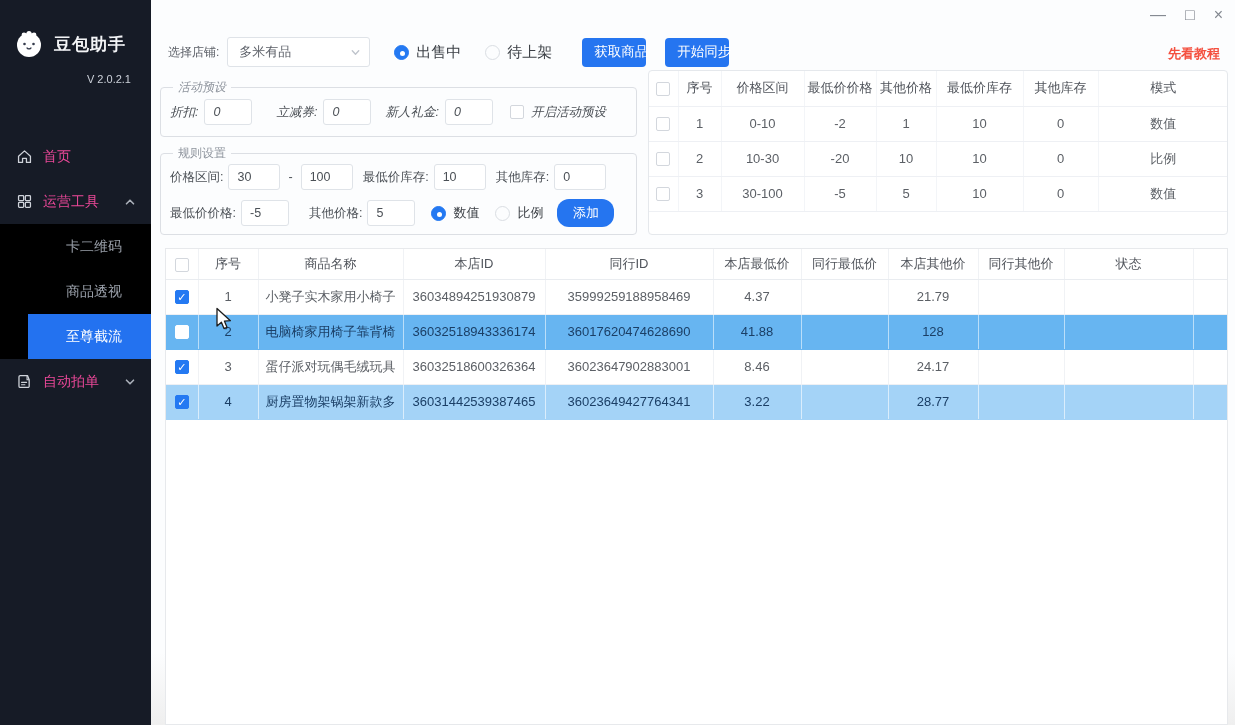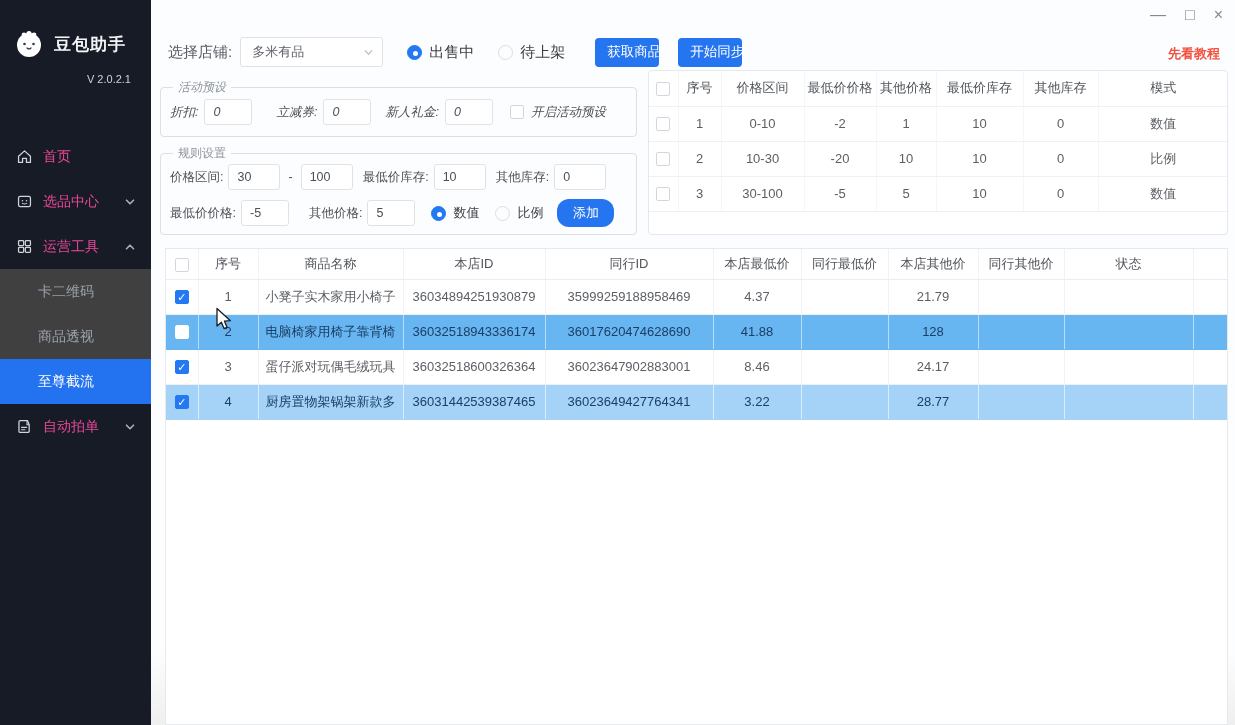--- a/index.html
+++ b/index.html
@@ -13,33 +13,33 @@
   
   .sidebar { position:absolute; left:0; top:0; width:151px; height:725px; background:#161b26; z-index:2; }
   .logo-row { display:flex; align-items:center; padding:28px 0 0 13px; }
   .logo-text { font-size:17px; font-weight:bold; color:#f3f4f6; margin-left:9px; letter-spacing:1px; }
   .version { text-align:right; padding-right:20px; font-size:11px; color:#ccd1d9; margin-top:13px; }
   .menu { position:absolute; top:134px; left:0; width:100%; }
   .menu-item { height:45px; display:flex; align-items:center; padding:0 15px 0 16px; font-size:14px; color:#ec4899; cursor:pointer; }
   .mi-icon { width:17px; height:17px; margin-right:10px; color:#cfd3da; display:flex; align-items:center; }
   .mi-label { flex:0 0 auto; }
   .mi-chevron { margin-left:auto; color:#aab0b9; display:flex; }
-  .submenu { background:#404040; }
+  .submenu { background:#000000;padding-left:28px; }
   .submenu-item { height:45px; display:flex; align-items:center; padding-left:38px; font-size:14px; color:#9ba1ab; cursor:pointer; }
   .submenu-item[data-active="true"] { background:#2372f0; color:#ffffff; }
 
   
   .content { position:absolute; left:151px; top:0; width:1084px; height:725px; background:linear-gradient(180deg,#fcfdfe 90%,#efefef 100%); }
 
   .win-controls { position:absolute; top:5px; right:12px; display:flex; gap:19px; color:#82878f; font-size:16px; z-index:3; }
   .win-controls span { cursor:pointer; line-height:20px; }
   .tutorial { position:absolute; top:45px; right:15px; color:#f4503f; font-size:13px; font-weight:bold; cursor:pointer; z-index:3; }
 
   .toolbar { position:absolute; left:17px; top:37px; height:30px; display:flex; align-items:center; }
-  .field-label { font-size:15px; color:#5a5e66; white-space:nowrap; }
+  .field-label { font-size:12px; color:#5a5e66; white-space:nowrap; }
   .select { width:143px; height:30px; background:#fff; border:1px solid #dfe3e8; border-radius:3px; display:flex; align-items:center; padding:0 8px 0 11px; margin-left:8px; font-size:13px; color:#5a5e66; cursor:pointer; }
   .select .chev { margin-left:auto; color:#bfc4cc; display:flex; }
   .radio-group { display:flex; align-items:center; margin-left:24px; font-size:15px; color:#3c4046; cursor:pointer; }
   .radio { width:15px; height:15px; border-radius:50%; border:1px solid #dadee3; background:#fcfdfe; margin-right:7px; position:relative; flex:0 0 auto; }
   .radio[data-checked="true"] { background:#2479f2; border-color:#2479f2; }
   .radio[data-checked="true"]::after { content:""; position:absolute; left:5px; top:5px; width:5px; height:5px; border-radius:50%; background:#fff; }
   .btn { height:29px; padding:0 12px; background:#2575f0; color:#fff; border:none; border-radius:4px; font-size:13.5px; cursor:pointer; white-space:nowrap; }
   .btn.fetch { margin-left:30px; width:64px; }
   .btn.sync { margin-left:19px; width:64px; }
 
@@ -96,36 +96,20 @@
   <nav class="menu">
     <div class="menu-item">
       <span class="mi-icon">
         <svg width="17" height="17" viewBox="0 0 20 20">
             <path d="M3 9.6 L10 3.4 L17 9.6 V17 H12.3 V12.2 H7.7 V17 H3 Z" fill="none" stroke="currentColor" stroke-width="1.5" stroke-linejoin="round"></path>
           </svg>
       </span>
       <span class="mi-label">首页</span>
     </div>
 
-    <div class="menu-item">
-      <span class="mi-icon">
-        <svg width="17" height="17" viewBox="0 0 20 20">
-            <rect x="3" y="4" width="14" height="12" rx="2" fill="none" stroke="currentColor" stroke-width="1.5"></rect>
-            <circle cx="7.6" cy="9" r="0.9" fill="currentColor"></circle>
-            <circle cx="12.4" cy="9" r="0.9" fill="currentColor"></circle>
-            <path d="M7.5 12.2 Q10 13.8 12.5 12.2" stroke="currentColor" stroke-width="1.2" fill="none" stroke-linecap="round"></path>
-          </svg>
-      </span>
-      <span class="mi-label">选品中心</span>
-      <span class="mi-chevron">
-        <svg width="12" height="12" viewBox="0 0 12 12">
-            <path d="M2.5 4.2 L6 7.8 L9.5 4.2" fill="none" stroke="currentColor" stroke-width="1.6" stroke-linecap="round" stroke-linejoin="round"></path>
-          </svg>
-      </span>
-    </div>
 
     <div class="menu-item">
       <span class="mi-icon">
         <svg width="17" height="17" viewBox="0 0 20 20">
             <rect x="3" y="3" width="6" height="6" rx="1" fill="none" stroke="currentColor" stroke-width="1.5"></rect>
             <rect x="11" y="3" width="6" height="6" rx="1" fill="none" stroke="currentColor" stroke-width="1.5"></rect>
             <rect x="3" y="11" width="6" height="6" rx="1" fill="none" stroke="currentColor" stroke-width="1.5"></rect>
             <rect x="11" y="11" width="6" height="6" rx="1" fill="none" stroke="currentColor" stroke-width="1.5"></rect>
           </svg>
       </span>

